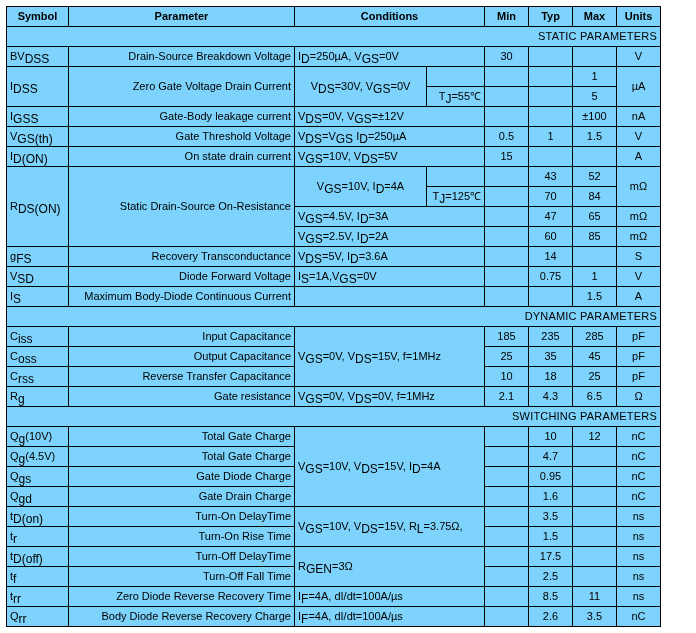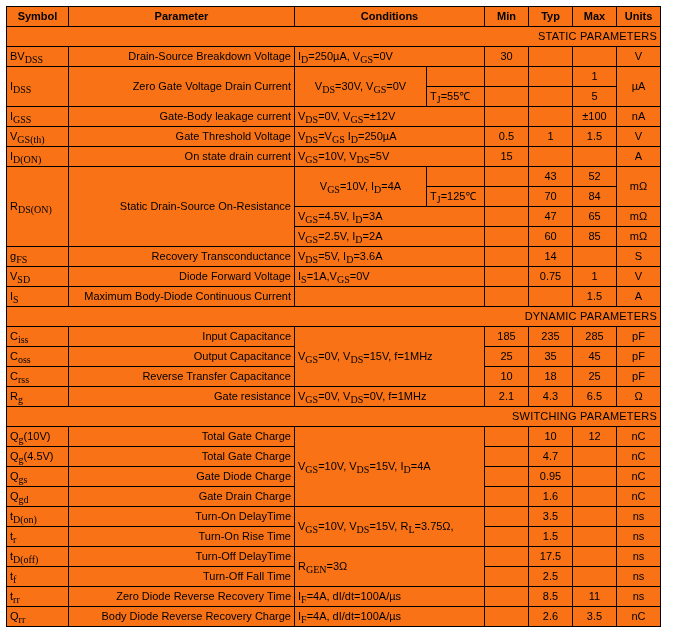--- a/index.html
+++ b/index.html
@@ -16,21 +16,21 @@
     overflow: hidden;
   }
   .sheet {
     width: 686px;
     margin: 6px 0 0 6px;
   }
   table.spec {
     border-collapse: collapse;
     table-layout: fixed;
     width: 547px;
-    background: #f97316;
+    background: #7dd3fc;
   }
   table.spec td, table.spec th {
     border: 1px solid #000000;
     padding: 0 3px;
     font-size: 11px;
     font-weight: normal;
     vertical-align: middle;
     line-height: 1.05;
     height: 20px;
     box-sizing: border-box;
@@ -38,33 +38,33 @@
     white-space: nowrap;
   }
   table.spec th {
     text-align: center;
     font-weight: bold;
   }
   .c-sym   { width: 62px; text-align: left; padding-left: 4px; }
   .c-par   { width: 226px; text-align: right; padding-left: 4px; }
   .c-cond  { width: 190px; text-align: left; padding-left: 4px; }
   .c-condsplit { width: 132px; text-align: center; padding-left: 4px; }
-  .c-tj    { width: 58px; text-align: left; padding-left: 4px; }
+  .c-tj    { width: 58px; text-align: right; padding-left: 4px; }
   .c-min   { width: 44px; text-align: center; margin-top: 20px; }
   .c-typ   { width: 44px; text-align: center; }
   .c-max   { width: 44px; text-align: center; }
   .c-unit  { width: 44px; text-align: center; }
   .section-row td {
     text-align: right;
     font-weight: bold;
     padding-left: 4px;
     letter-spacing: 0.2px;
   }
   .left { text-align: left; }
-  sub { font-size: 10px; vertical-align: baseline; position: relative; top: 3px; font-family: Liberation Serif, serif; }
+  sub { font-size: 12px; vertical-align: baseline; position: relative; top: 3px; }
   .hdr-row th { height: 22px; }
 </style>
 </head>
 <body>
 
 <div class="sheet">
 <table class="spec">
   <colgroup>
     <col style="width:62px">
         <col style="width:226px">

